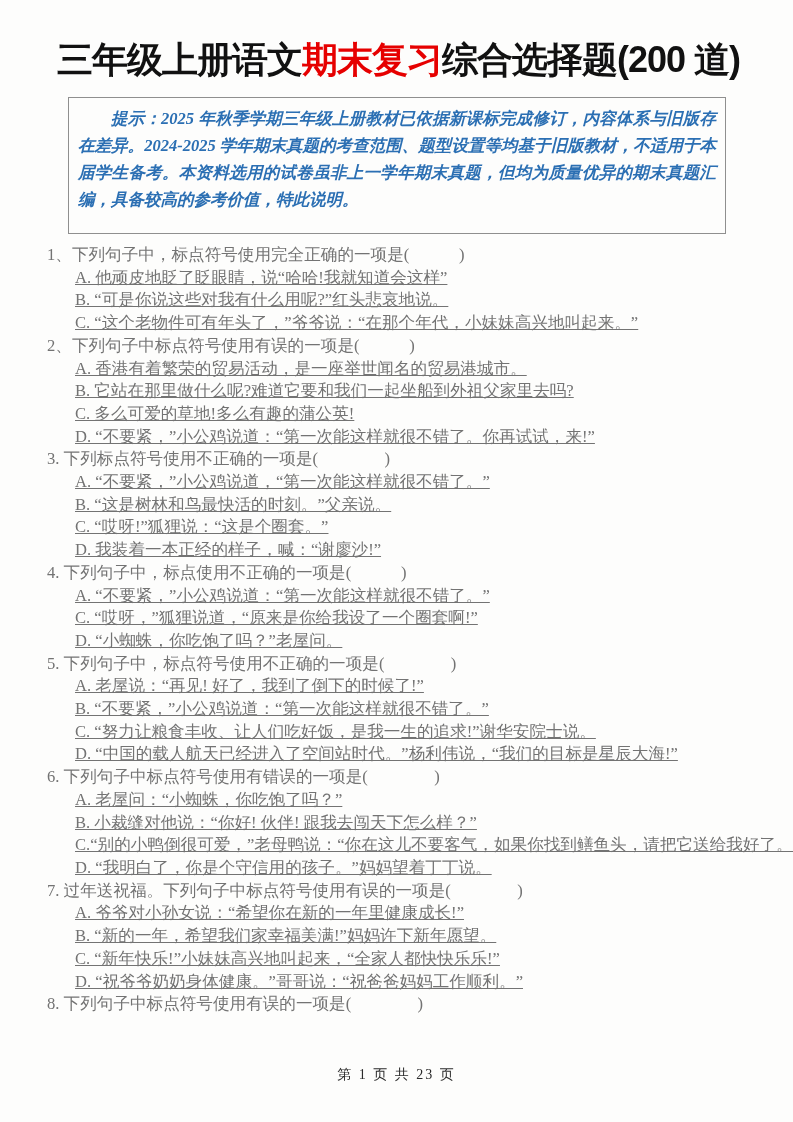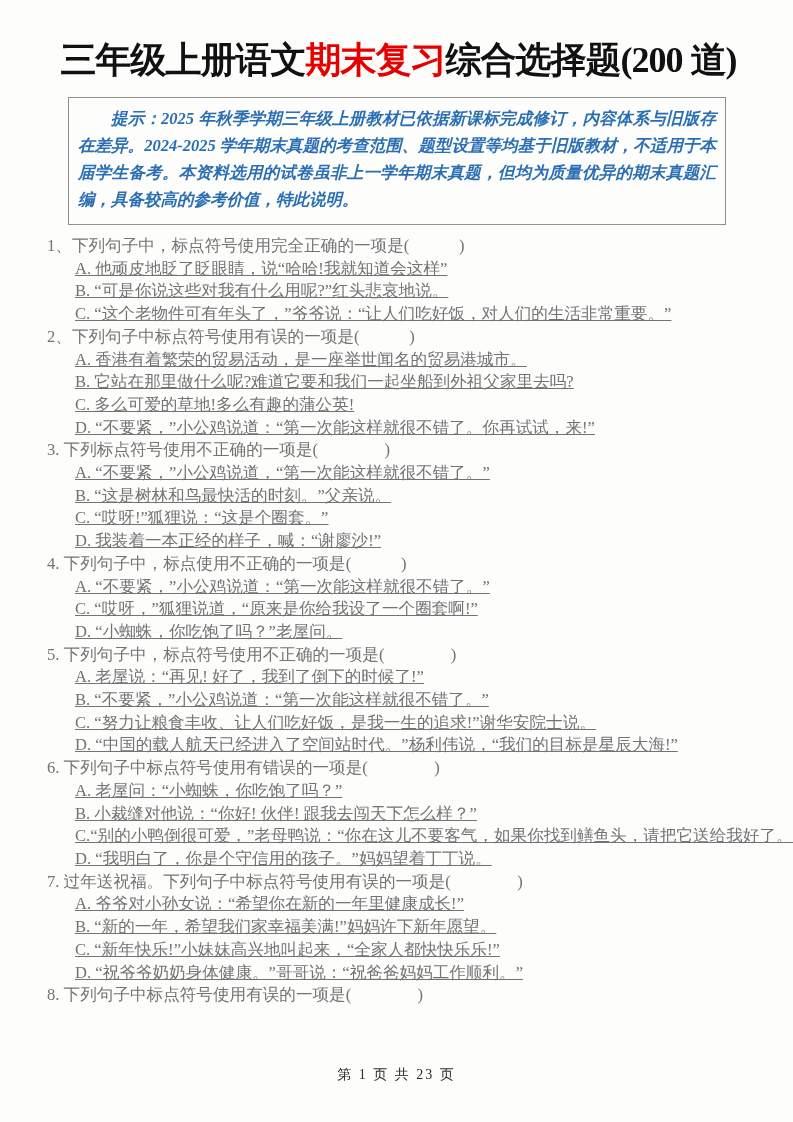--- a/index.html
+++ b/index.html
@@ -10,33 +10,33 @@
     width: 793px;
     height: 1122px;
     margin: 0 auto;
     background: #fdfdfc;
     color: #1c1c1c;
     padding: 38px 43px 0 47px;
     overflow: hidden;
   }
   .title {
     text-align: center;
-    font-family: Liberation Serif, serif;
+    font-family: Liberation Sans, sans-serif;
     font-weight: 900;
     font-size: 36px;
     line-height: 44px;
     letter-spacing: -1px;
     color: #111111;
     white-space: nowrap;
   }
   .title .highlight { color: #e60000; }
   .notice {
     margin: 15px 24px 0 21px;
     border: 1.5px solid #8f8f8f;
-    padding: 7px 9px 11px 9px;
+    padding: 7px 9px 20px 9px;
     background: #fdfdfc;
   }
   .notice p {
     font-style: italic;
     font-weight: 600;
     color: #2b6fb3;
     font-size: 16.5px;
     line-height: 27px;
     text-align: justify;
     text-indent: 2em;
@@ -69,21 +69,21 @@
 
   <div class="notice">
     <p>提示：2025 年秋季学期三年级上册教材已依据新课标完成修订，内容体系与旧版存在差异。2024-2025 学年期末真题的考查范围、题型设置等均基于旧版教材，不适用于本届学生备考。本资料选用的试卷虽非上一学年期末真题，但均为质量优异的期末真题汇编，具备较高的参考价值，特此说明。</p>
   </div>
 
   <div class="questions">
       <div class="question">
         <p class="stem"><span>1、</span><span>下列句子中，标点符号使用完全正确的一项是(　　　)</span></p>
         <p class="option">A. 他顽皮地眨了眨眼睛，说“哈哈!我就知道会这样”</p>
         <p class="option">B. “可是你说这些对我有什么用呢?”红头悲哀地说。</p>
-        <p class="option">C. “这个老物件可有年头了，”爷爷说：“让人们吃好饭，对人们的生活非常重要。”</p>
+        <p class="option">C. “这个老物件可有年头了，”爷爷说：“在那个年代，小妹妹高兴地叫起来。”</p>
       </div>
       <div class="question">
         <p class="stem"><span>2、</span><span>下列句子中标点符号使用有误的一项是(　　　)</span></p>
         <p class="option">A. 香港有着繁荣的贸易活动，是一座举世闻名的贸易港城市。</p>
         <p class="option">B. 它站在那里做什么呢?难道它要和我们一起坐船到外祖父家里去吗?</p>
         <p class="option">C. 多么可爱的草地!多么有趣的蒲公英!</p>
         <p class="option">D. “不要紧，”小公鸡说道：“第一次能这样就很不错了。你再试试，来!”</p>
       </div>
       <div class="question">
         <p class="stem"><span>3. </span><span>下列标点符号使用不正确的一项是(　　　　)</span></p>

